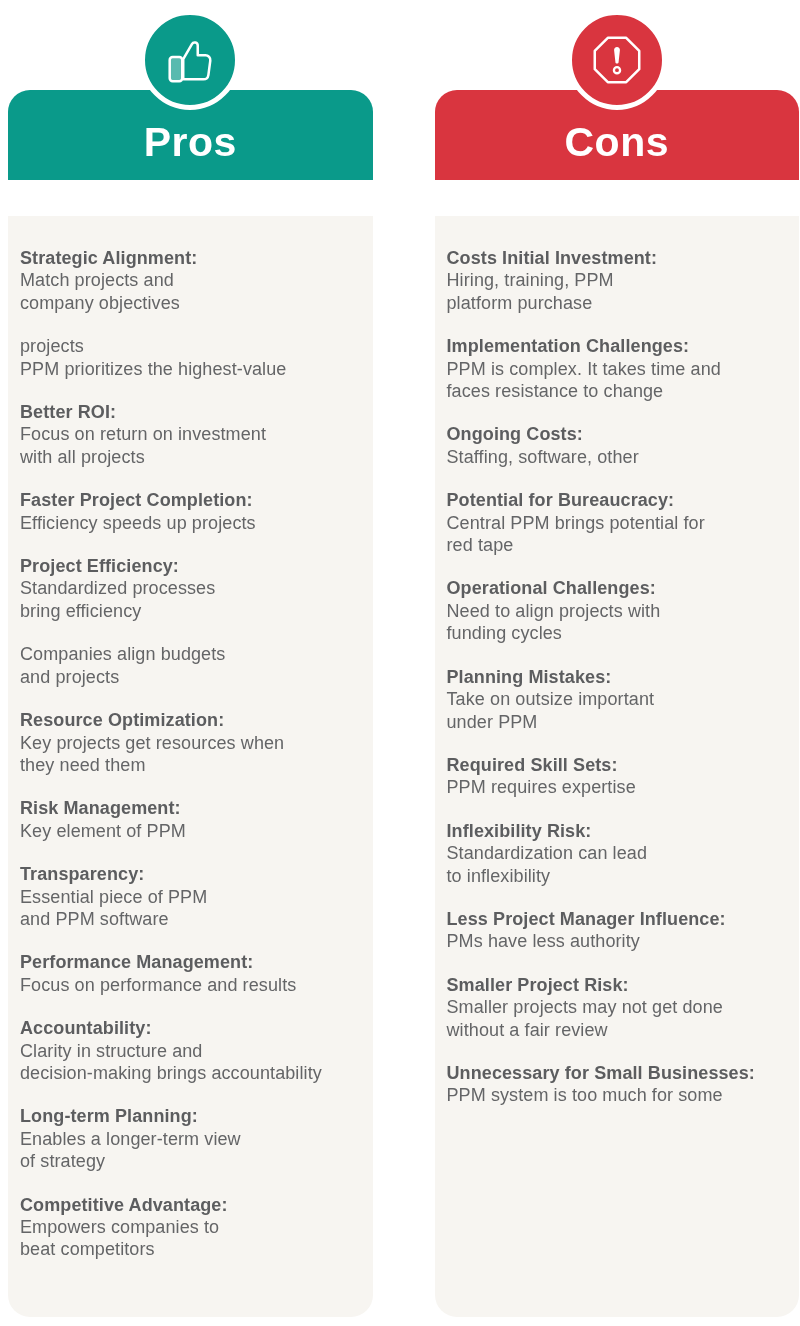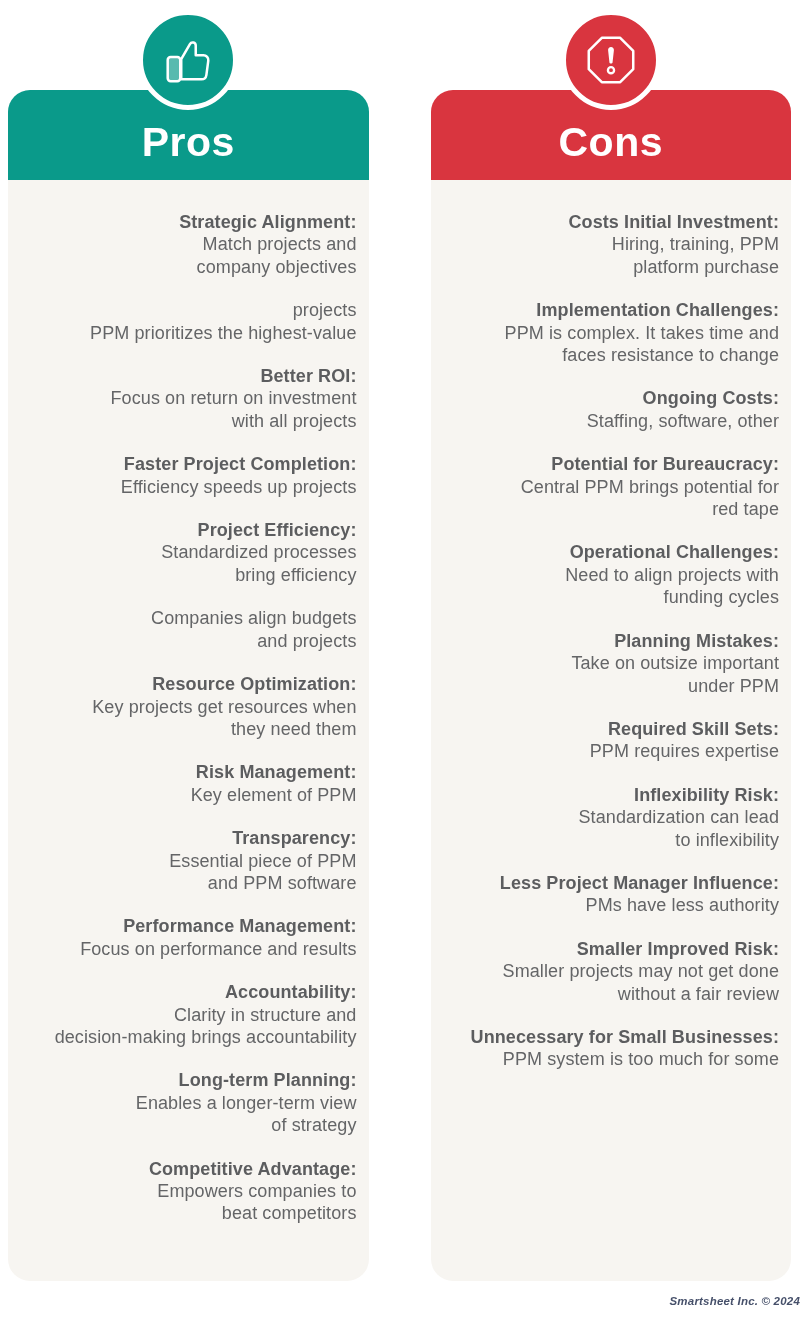--- a/index.html
+++ b/index.html
@@ -10,21 +10,21 @@
     --footer-color:#46506a;
   }
   *{box-sizing:border-box;}
   html,body{margin:0;padding:0;}
   body{
     width:800px;height:1326px;background:#ffffff;
     font-family:"Liberation Sans", sans-serif;
     overflow:hidden;
   }
   .board{
-    display:flex;gap:62px;padding-left:8px;padding-right:9px;
+    display:flex;gap:62px;padding-left:8px;padding-right:1px;
   }
   .column{width:371px;position:relative;}
   .badge{
     position:absolute;top:10px;left:50%;transform:translateX(-50%);
     width:100px;height:100px;border-radius:50%;
     border:5px solid #ffffff;z-index:2;
     display:flex;align-items:center;justify-content:center;
   }
   .badge.pros{background:var(--pros-accent);}
   .badge.cons{background:var(--cons-accent);}
@@ -32,23 +32,24 @@
     margin-top:90px;height:90px;border-radius:22px 22px 0 0;
     display:flex;align-items:center;justify-content:center;
     padding-top:14px;color:#ffffff;font-size:41px;font-weight:600;
     letter-spacing:0.5px;
   }
   .card-header.pros{background:var(--pros-accent);}
   .card-header.cons{background:var(--cons-accent);}
   .card-body{
     height:1101px;background:var(--card-bg);
     border-radius:0 0 22px 22px;overflow:hidden;
-    padding:31px 12px 0 12px;text-align:right;
+    padding:31px 12px 0 12px;text-align:left;
     color:var(--text-color);font-size:18px;line-height:22.4px;
     letter-spacing:0.1px;
+    margin-top:36px;
   }
   .item{margin-bottom:21px;}
   .item-title{font-weight:700;color:#5c5d5f;}
   .footer{
     margin-top:14px;text-align:right;
     font-style:italic;font-weight:600;font-size:11.5px;
     color:var(--footer-color);letter-spacing:0.2px;
   }
   svg{display:block;}
 </style>
@@ -251,21 +252,21 @@
 
         <div class="item">
           <div class="item-title">Less Project Manager Influence:</div>
           <div class="item-lines">
             <div>PMs have less authority</div>
           </div>
         </div>
 
 
         <div class="item">
-          <div class="item-title">Smaller Improved Risk:</div>
+          <div class="item-title">Smaller Project Risk:</div>
           <div class="item-lines">
             <div>Smaller projects may not get done</div>
             <div>without a fair review</div>
           </div>
         </div>
 
         <div class="item">
           <div class="item-title">Unnecessary for Small Businesses:</div>
           <div class="item-lines">
             <div>PPM system is too much for some</div>

